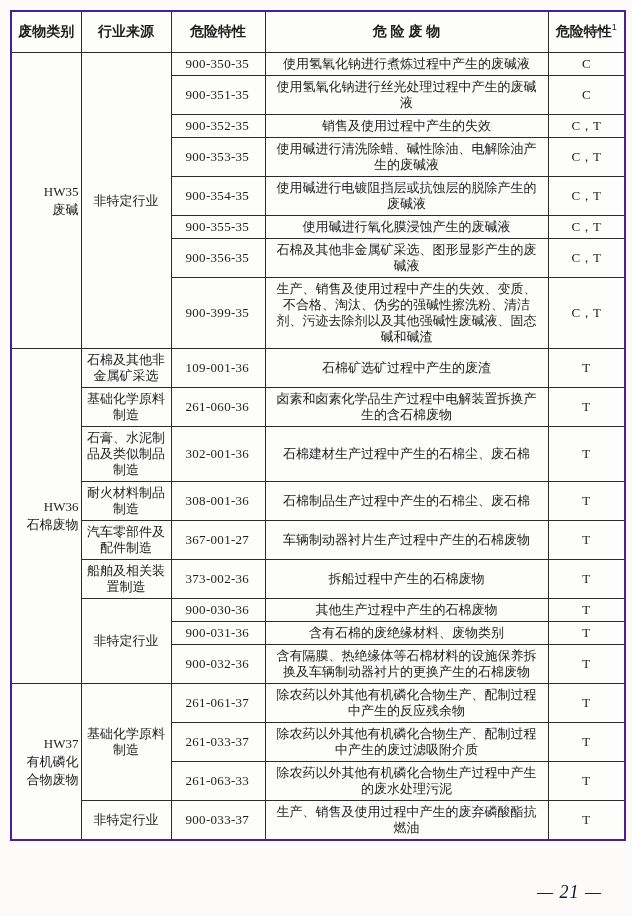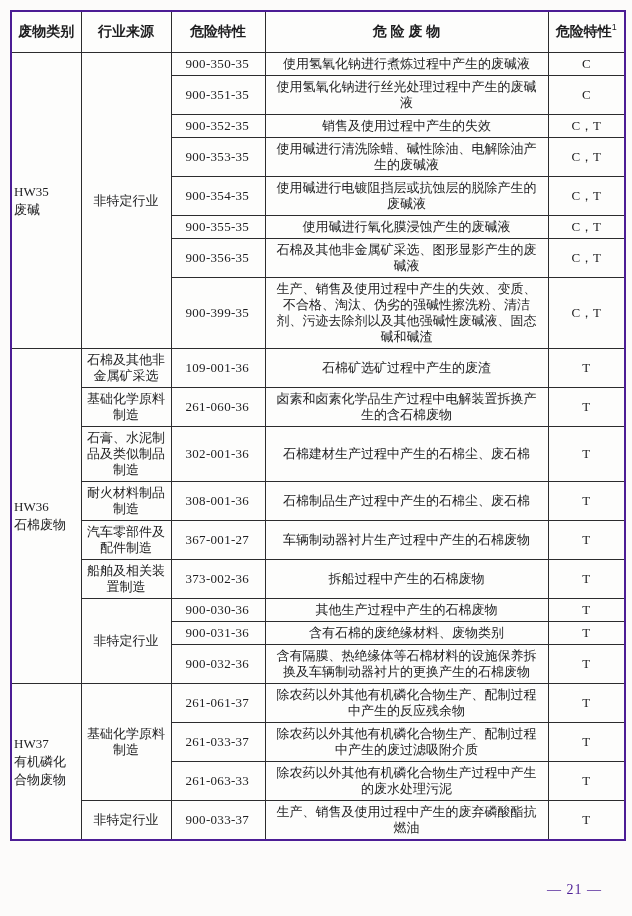--- a/index.html
+++ b/index.html
@@ -46,21 +46,21 @@
     vertical-align: super;
     line-height: 0;
   }
   .waste-table td {
     font-size: 13px;
     line-height: 16px;
     padding: 3px 6px;
     vertical-align: middle;
   }
   td.cat {
-    text-align: left;
+    text-align: right;
     white-space: pre-line;
     padding: 3px 2px;
     line-height: 18px;
   }
   td.ind {
     text-align: center;
     padding: 3px 5px;
   }
   td.code {
     letter-spacing: 0.3px;
@@ -69,23 +69,24 @@
   td.desc {
     text-align: center;
   }
   td.hazard {
     text-align: center;
   }
   .page-number {
     position: absolute;
     top: 882px;
     right: 30px;
-    font-size: 14px;
+    font-size: 18px;
     letter-spacing: 1px;
-    color: #4c1d95;
+    color: #0f172a;
+    font-style: italic;
   }
 </style>
 </head>
 <body>
 
 <div class="page">
 
   <table class="waste-table">
     <colgroup>
       <col style="width:70px">

